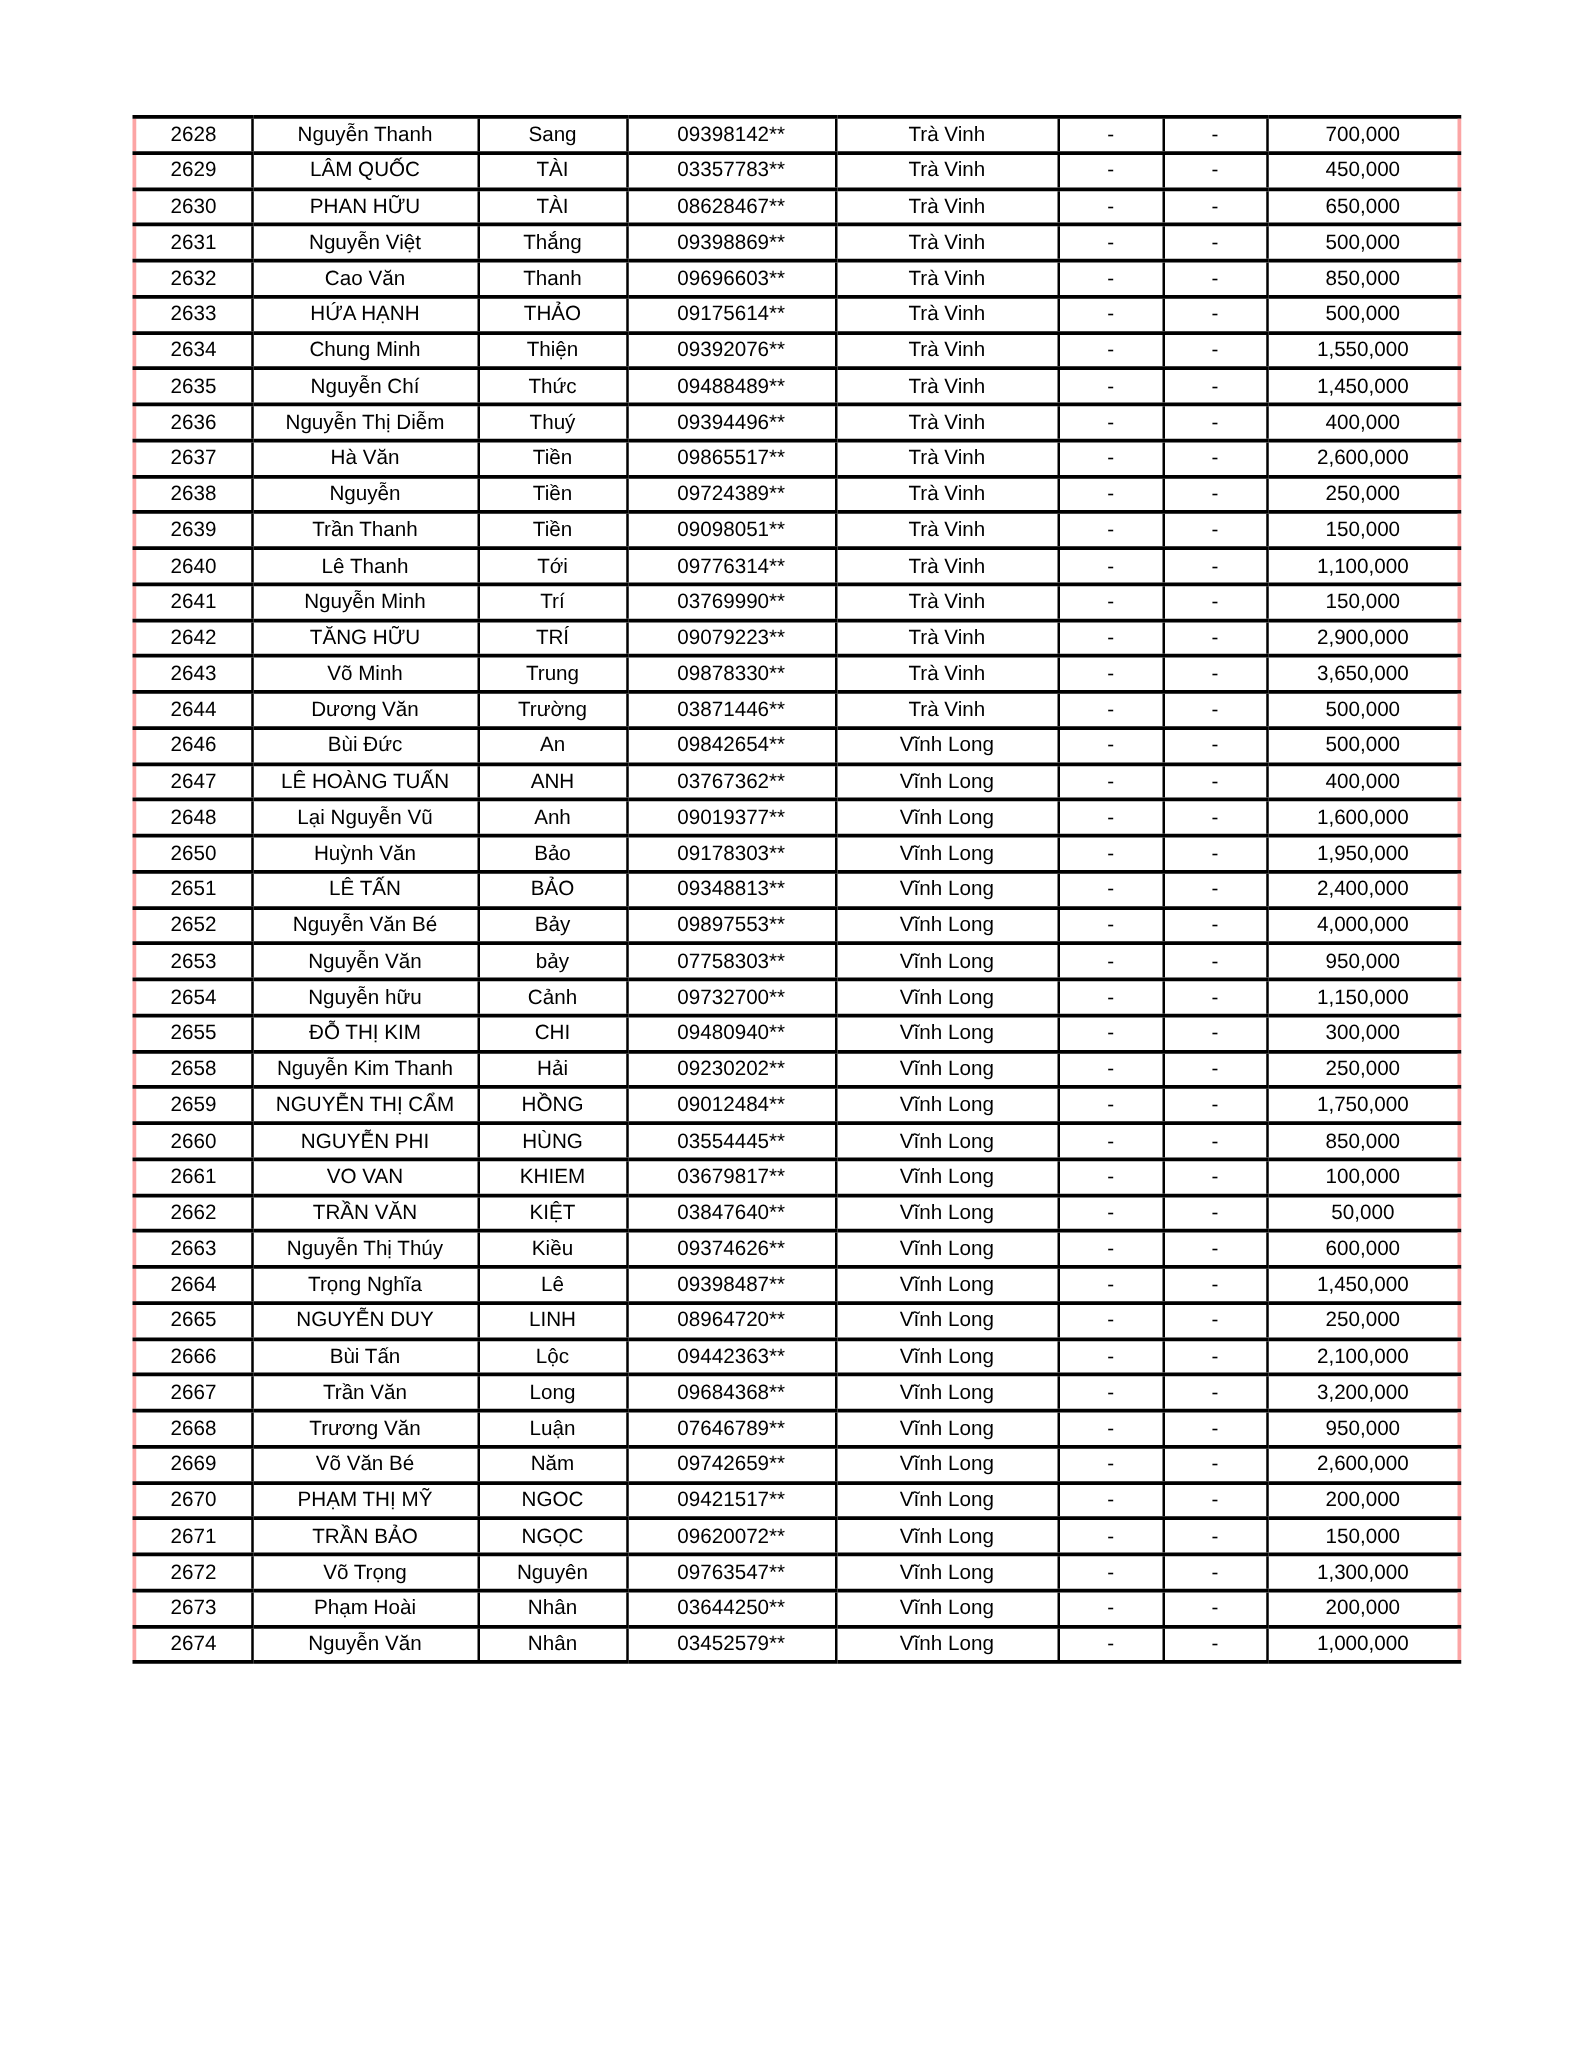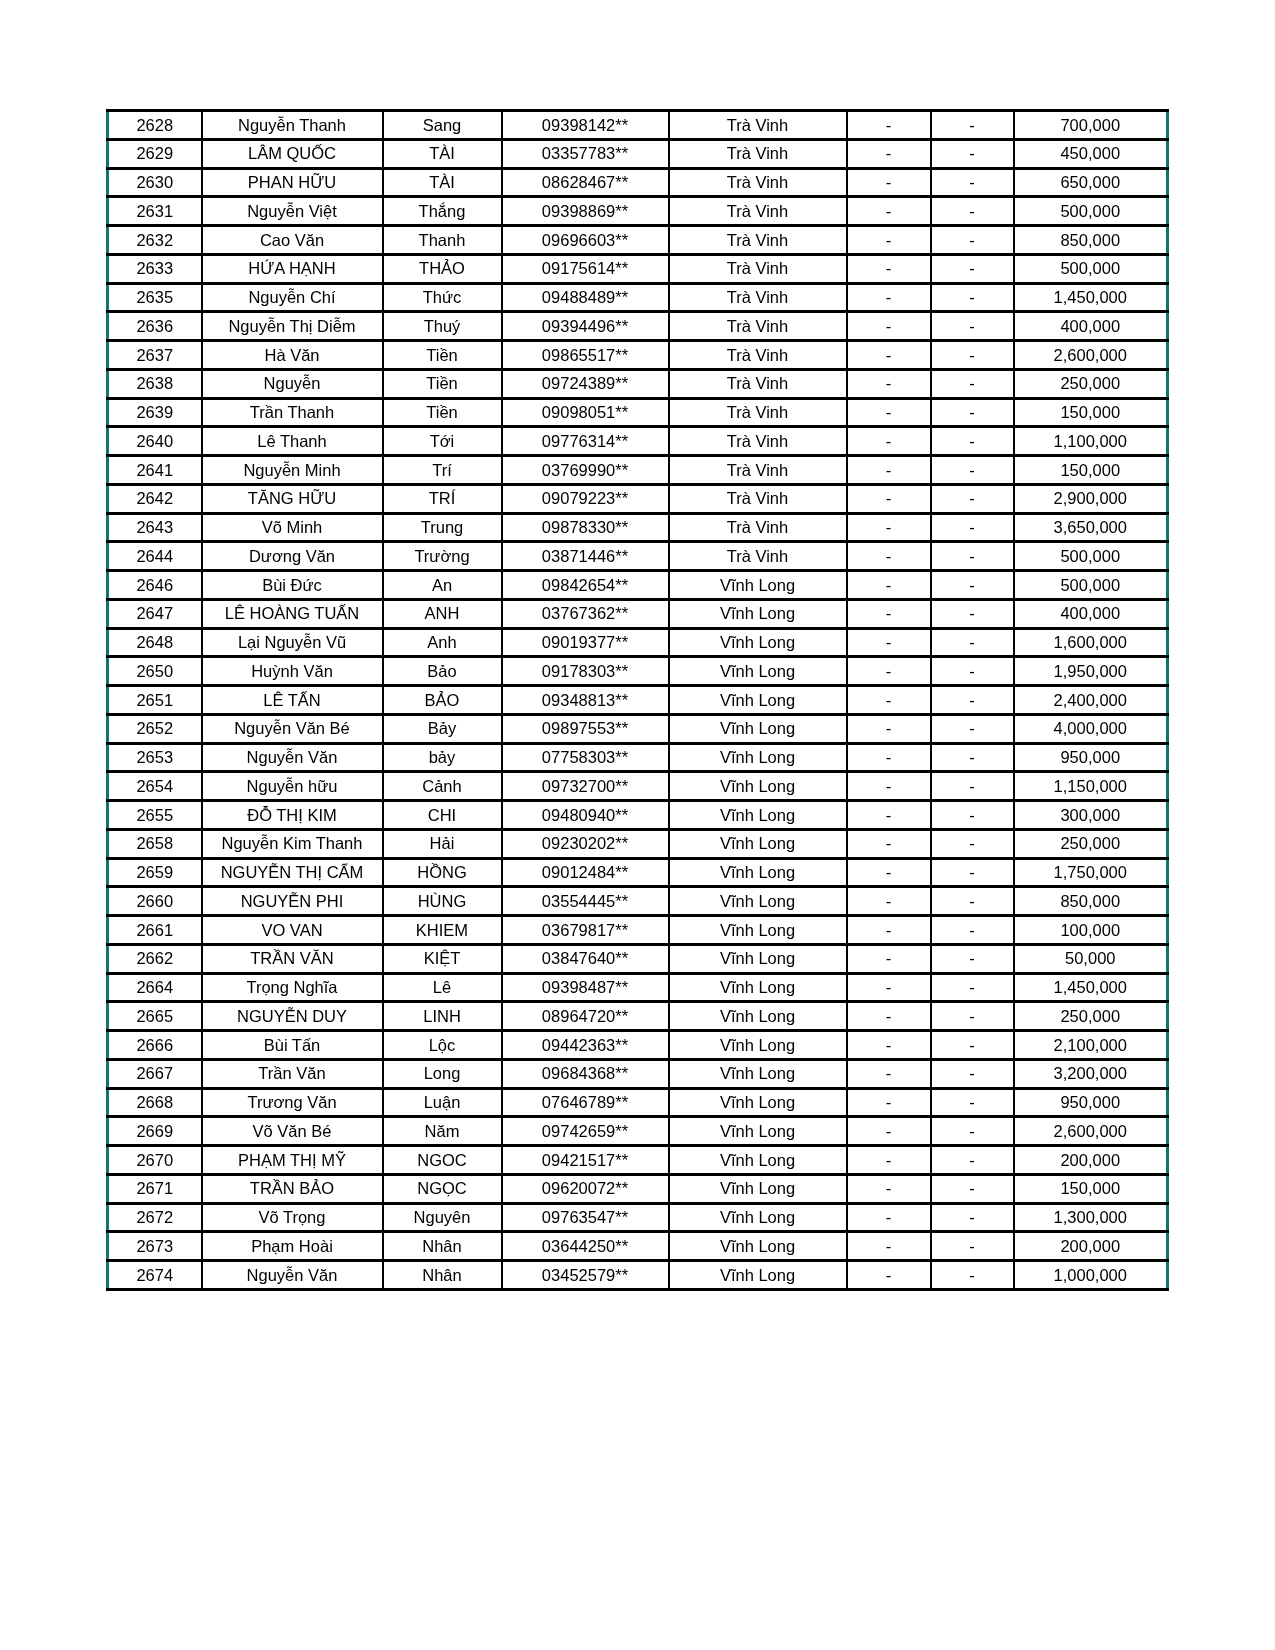--- a/index.html
+++ b/index.html
@@ -12,24 +12,24 @@
   .sheet {
     position: relative;
     width: 1275px;
     height: 1650px;
     background: #ffffff;
     overflow: hidden;
   }
   table.roster {
     position: absolute;
     left: 106px;
-    top: 109px;
+    top: 92px;
     border-collapse: collapse;
     table-layout: fixed;
-    border: 3px solid #0f766e;
+    border: 3px solid #fca5a5;
   }
   table.roster tr {
     height: 28.75px;
   }
   table.roster td {
     border: 2px solid #000000;
     border-top-width: 3px;
     border-bottom-width: 3px;
     padding: 0 3px;
     font-size: 16.5px;
@@ -124,20 +124,30 @@
           <td class="c0">2633</td>
           <td class="c1">HỨA HẠNH</td>
           <td class="c2">THẢO</td>
           <td class="c3">09175614**</td>
           <td class="c4">Trà Vinh</td>
           <td class="c5">-</td>
           <td class="c6">-</td>
           <td class="c7">500,000</td>
         </tr>
         <tr>
+          <td class="c0">2634</td>
+          <td class="c1">Chung Minh</td>
+          <td class="c2">Thiện</td>
+          <td class="c3">09392076**</td>
+          <td class="c4">Trà Vinh</td>
+          <td class="c5">-</td>
+          <td class="c6">-</td>
+          <td class="c7">1,550,000</td>
+        </tr>
+        <tr>
           <td class="c0">2635</td>
           <td class="c1">Nguyễn Chí</td>
           <td class="c2">Thức</td>
           <td class="c3">09488489**</td>
           <td class="c4">Trà Vinh</td>
           <td class="c5">-</td>
           <td class="c6">-</td>
           <td class="c7">1,450,000</td>
         </tr>
         <tr>
@@ -362,20 +372,30 @@
         </tr>
         <tr>
           <td class="c0">2662</td>
           <td class="c1">TRẦN VĂN</td>
           <td class="c2">KIỆT</td>
           <td class="c3">03847640**</td>
           <td class="c4">Vĩnh Long</td>
           <td class="c5">-</td>
           <td class="c6">-</td>
           <td class="c7">50,000</td>
+        </tr>
+        <tr>
+          <td class="c0">2663</td>
+          <td class="c1">Nguyễn Thị Thúy</td>
+          <td class="c2">Kiều</td>
+          <td class="c3">09374626**</td>
+          <td class="c4">Vĩnh Long</td>
+          <td class="c5">-</td>
+          <td class="c6">-</td>
+          <td class="c7">600,000</td>
         </tr>
         <tr>
           <td class="c0">2664</td>
           <td class="c1">Trọng Nghĩa</td>
           <td class="c2">Lê</td>
           <td class="c3">09398487**</td>
           <td class="c4">Vĩnh Long</td>
           <td class="c5">-</td>
           <td class="c6">-</td>
           <td class="c7">1,450,000</td>

